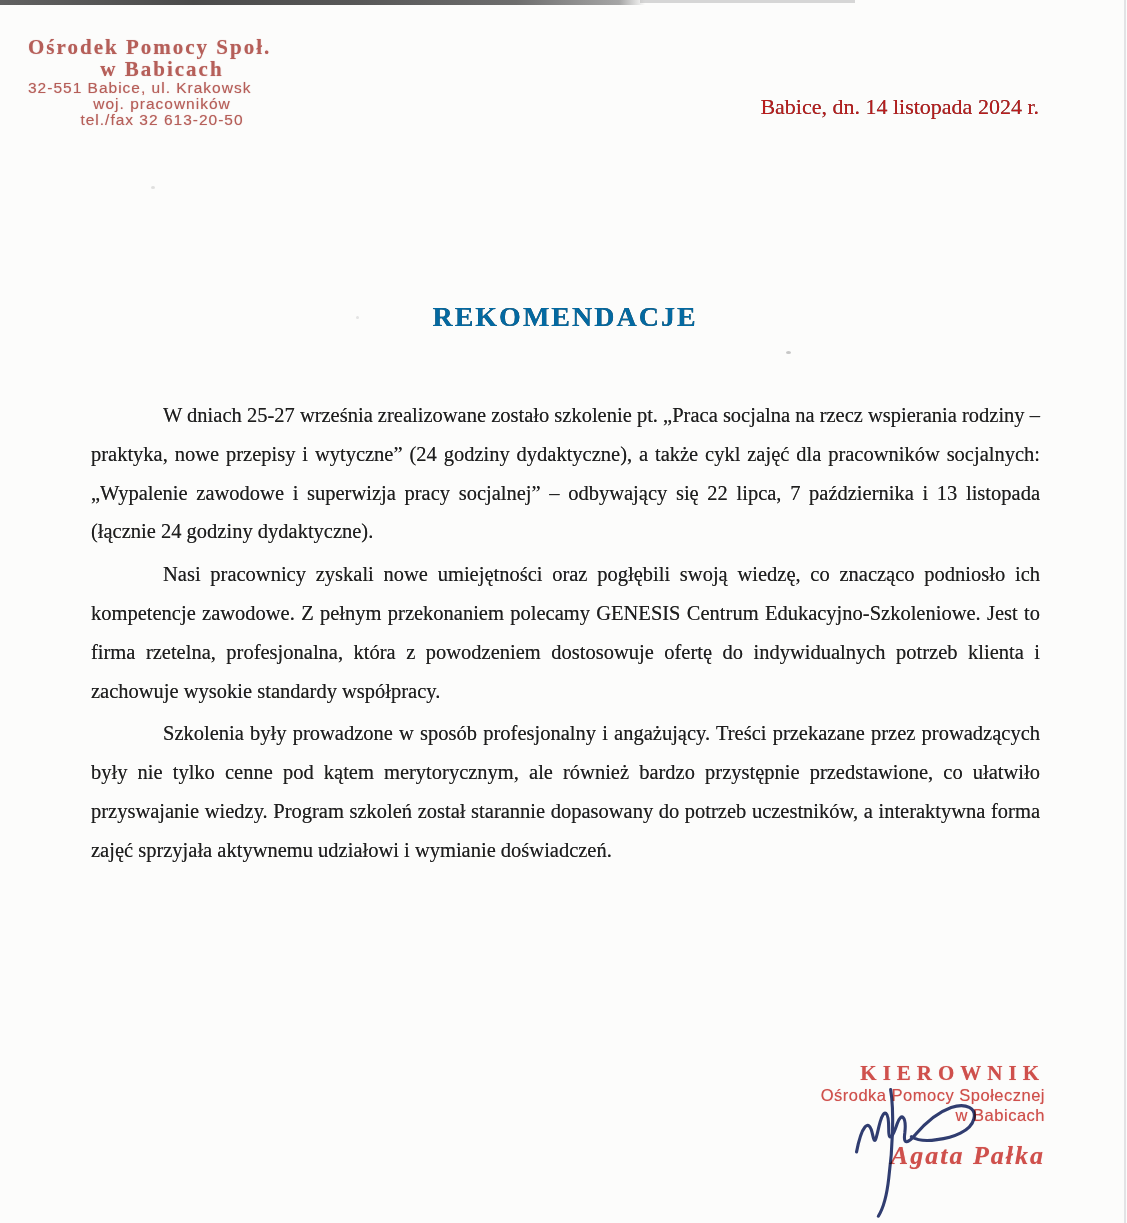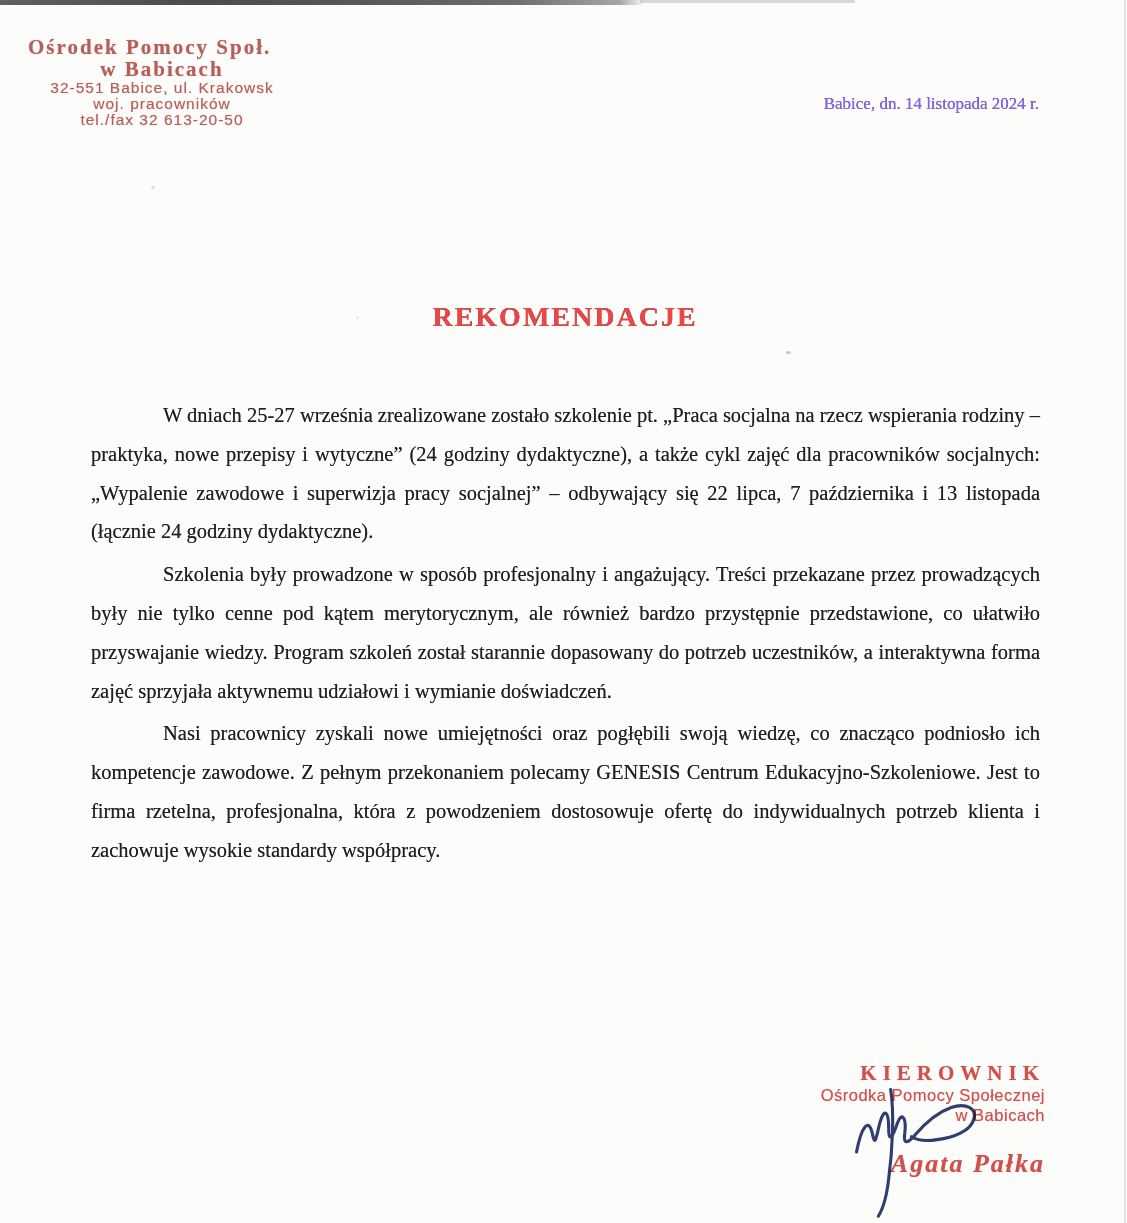--- a/index.html
+++ b/index.html
@@ -47,37 +47,37 @@
     font-size: 21px; line-height: 22px; letter-spacing: 2px; font-weight: 600;
     white-space: nowrap;
   }
   .org-stamp .l1 { text-align: left; }
   .org-stamp .l2 { text-align: center; }
   .org-stamp .small {
     font-family: "Liberation Sans", sans-serif;
     font-size: 15.5px; line-height: 16px; letter-spacing: 1px;
     white-space: nowrap;
   }
-  .org-stamp .l3 { text-align: center; }
+  .org-stamp .l3 { text-align: left; }
   .org-stamp .l4, .org-stamp .l5 { text-align: center; }
 
   
   .doc-date {
     position: absolute; top: 94px; right: 88px;
-    font-size: 17px; color: #8b5cf6;
+    font-size: 22px; color: #b91c1c;
     text-shadow: 0 0 .4px rgba(20,20,20,.7);
     white-space: nowrap;
   }
 
   
   .doc-title {
     position: absolute; left: 90px; top: 301px; width: 950px;
     text-align: center;
     font-size: 28px; font-weight: 700; letter-spacing: 2px;
-    color: #ef4444;
+    color: #0369a1;
     text-shadow: 0 0 .5px rgba(10,10,10,.8);
   }
 
   
   .doc-body {
     position: absolute; left: 91px; top: 396px; width: 949px;
     color: #1e1e1e;
     text-shadow: 0 0 .45px rgba(25,25,25,.65);
   }
   .doc-body p {
@@ -99,21 +99,21 @@
     font-family: "Liberation Serif", serif;
     font-size: 21px; font-weight: 700; letter-spacing: 6px;
     line-height: 23px; white-space: nowrap;
   }
   .sig-org {
     font-family: "Liberation Sans", sans-serif;
     font-size: 16.5px; line-height: 20px; letter-spacing: .5px;
     white-space: nowrap;
   }
   .sig-name {
-    margin-top: 24px;
+    margin-top: 16px;
     font-family: "Liberation Serif", serif;
     font-style: italic; font-weight: 700;
     font-size: 26px; letter-spacing: 2px; white-space: nowrap;
   }
   .sig-ink {
     position: absolute; left: 843px; top: 1080px;
     width: 152px; height: 140px;
     mix-blend-mode: multiply;
   }
 </style>
@@ -136,22 +136,22 @@
     <div class="small l4">woj. pracowników</div>
     <div class="small l5">tel./fax 32 613-20-50</div>
   </div>
 
   <div class="doc-date">Babice, dn. 14 listopada 2024 r.</div>
 
   <div class="doc-title">REKOMENDACJE</div>
 
   <div class="doc-body">
     <p>W dniach 25-27 września zrealizowane zostało szkolenie pt. „Praca socjalna na rzecz wspierania rodziny – praktyka, nowe przepisy i wytyczne” (24 godziny dydaktyczne), a także cykl zajęć dla pracowników socjalnych: „Wypalenie zawodowe i superwizja pracy socjalnej” – odbywający się 22 lipca, 7 października i 13 listopada (łącznie 24 godziny dydaktyczne).</p>
+    <p>Nasi pracownicy zyskali nowe umiejętności oraz pogłębili swoją wiedzę, co znacząco podniosło ich kompetencje zawodowe. Z pełnym przekonaniem polecamy GENESIS Centrum Edukacyjno-Szkoleniowe. Jest to firma rzetelna, profesjonalna, która z powodzeniem dostosowuje ofertę do indywidualnych potrzeb klienta i zachowuje wysokie standardy współpracy.</p>
     <p>Szkolenia były prowadzone w sposób profesjonalny i angażujący. Treści przekazane przez prowadzących były nie tylko cenne pod kątem merytorycznym, ale również bardzo przystępnie przedstawione, co ułatwiło przyswajanie wiedzy. Program szkoleń został starannie dopasowany do potrzeb uczestników, a interaktywna forma zajęć sprzyjała aktywnemu udziałowi i wymianie doświadczeń.</p>
-    <p>Nasi pracownicy zyskali nowe umiejętności oraz pogłębili swoją wiedzę, co znacząco podniosło ich kompetencje zawodowe. Z pełnym przekonaniem polecamy GENESIS Centrum Edukacyjno-Szkoleniowe. Jest to firma rzetelna, profesjonalna, która z powodzeniem dostosowuje ofertę do indywidualnych potrzeb klienta i zachowuje wysokie standardy współpracy.</p>
   </div>
 
   <div class="sig-block">
     <div class="sig-role">KIEROWNIK</div>
     <div class="sig-org">Ośrodka Pomocy Społecznej</div>
     <div class="sig-org">w Babicach</div>
     <div class="sig-name">Agata Pałka</div>
   </div>
 
   <svg class="sig-ink" viewBox="0 0 160 148" aria-hidden="true">

